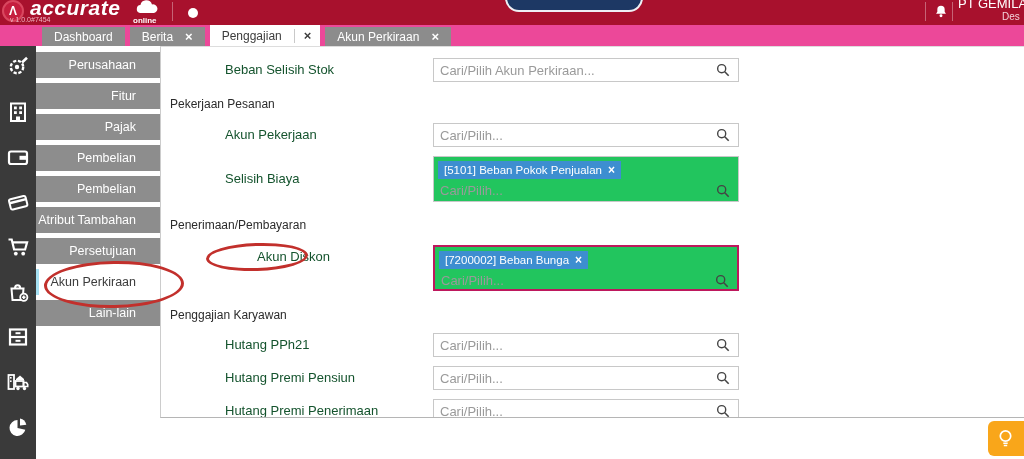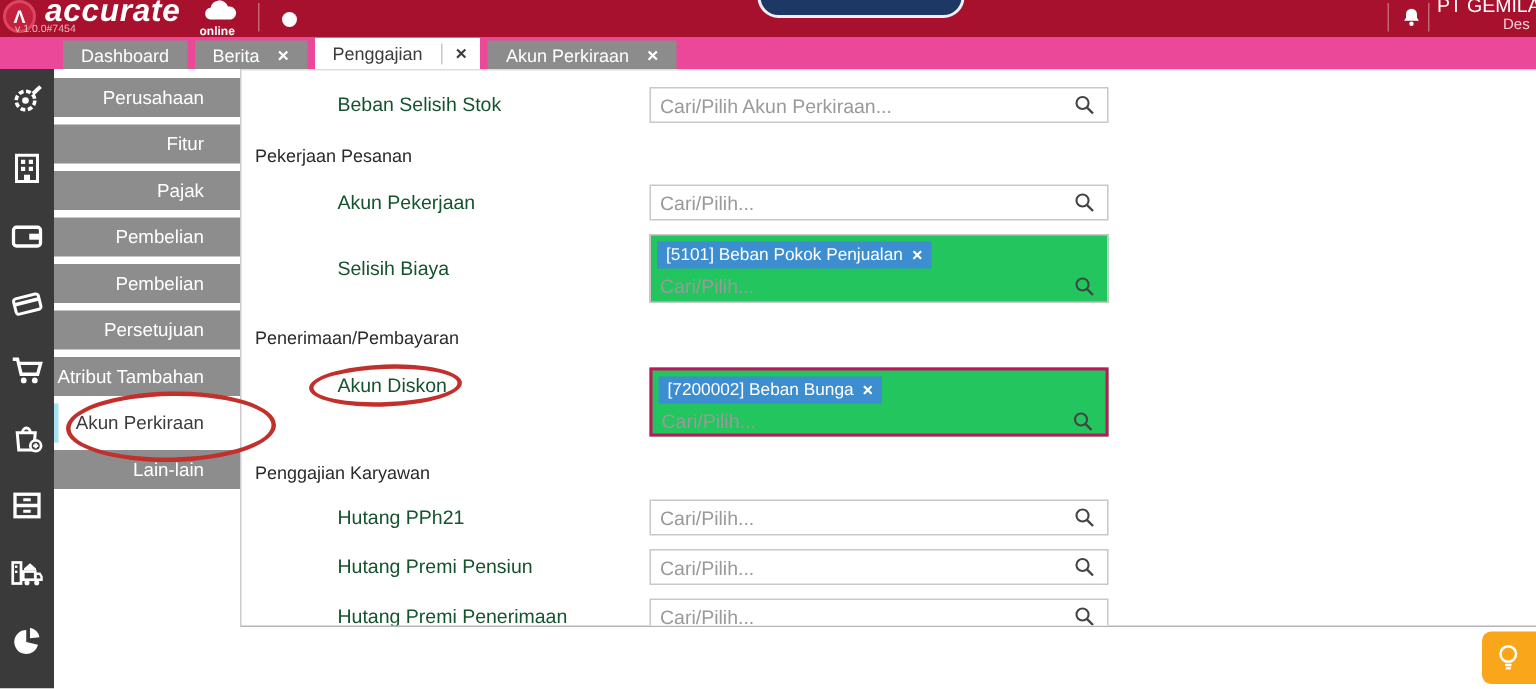--- a/index.html
+++ b/index.html
@@ -200,22 +200,22 @@
       </svg>
   </div>
 </div>
 
 <div class="menu">
   <div class="menu-btn">Perusahaan</div>
   <div class="menu-btn">Fitur</div>
   <div class="menu-btn">Pajak</div>
   <div class="menu-btn">Pembelian</div>
   <div class="menu-btn">Pembelian</div>
+  <div class="menu-btn">Atribut Tambahan</div>
   <div class="menu-btn">Persetujuan</div>
-  <div class="menu-btn">Atribut Tambahan</div>
   <div class="menu-btn active">Akun Perkiraan</div>
   <div class="menu-btn">Lain-lain</div>
 </div>
 
 <div class="content">
 
   <div class="f-label" style="top:11px;">Beban Selisih Stok</div>
   <div class="f-box" style="top:11px;">
     <input placeholder="Cari/Pilih Akun Perkiraan..." style="">
     <svg width="14" height="14" viewBox="0 0 16 16">
@@ -247,21 +247,21 @@
       <input placeholder="Cari/Pilih..." style="">
       <svg width="14" height="14" viewBox="0 0 16 16">
           <circle cx="6.5" cy="6.5" r="4.6" fill="none" stroke="#444" stroke-width="1.6"></circle>
           <line x1="10" y1="10" x2="14.5" y2="14.5" stroke="#444" stroke-width="1.8"></line>
         </svg>
     </div>
   </div>
 
   <div class="sec-title" style="top:171px;">Penerimaan/Pembayaran</div>
 
-  <div class="f-label" style="top:198px;">Akun Diskon</div>
+  <div class="f-label" style="top:198px;margin-left:32px;">Akun Diskon</div>
   <div class="f-multi focused" style="top:198px;">
     <div class="tag-row">
       <span class="tag">
         <span>[7200002] Beban Bunga</span>
         <span class="rm">×</span>
       </span>
     </div>
     <div class="in-row">
       <input placeholder="Cari/Pilih..." style="">
       <svg width="14" height="14" viewBox="0 0 16 16">

